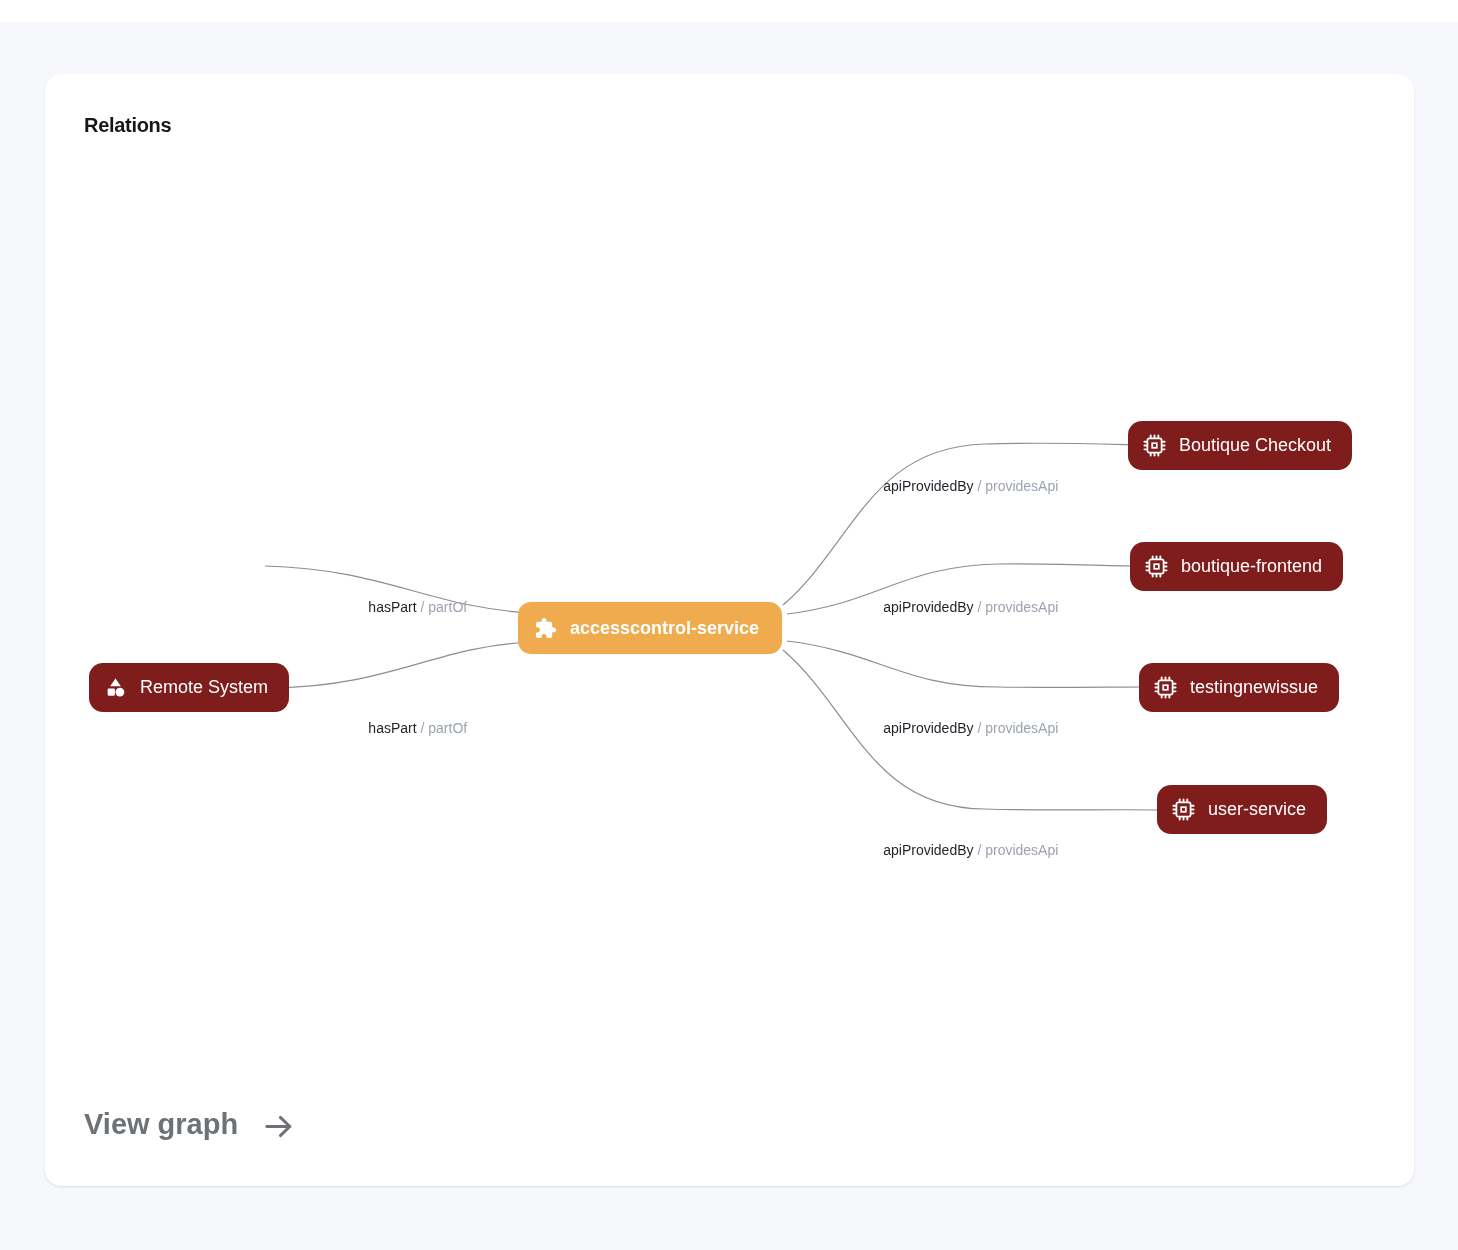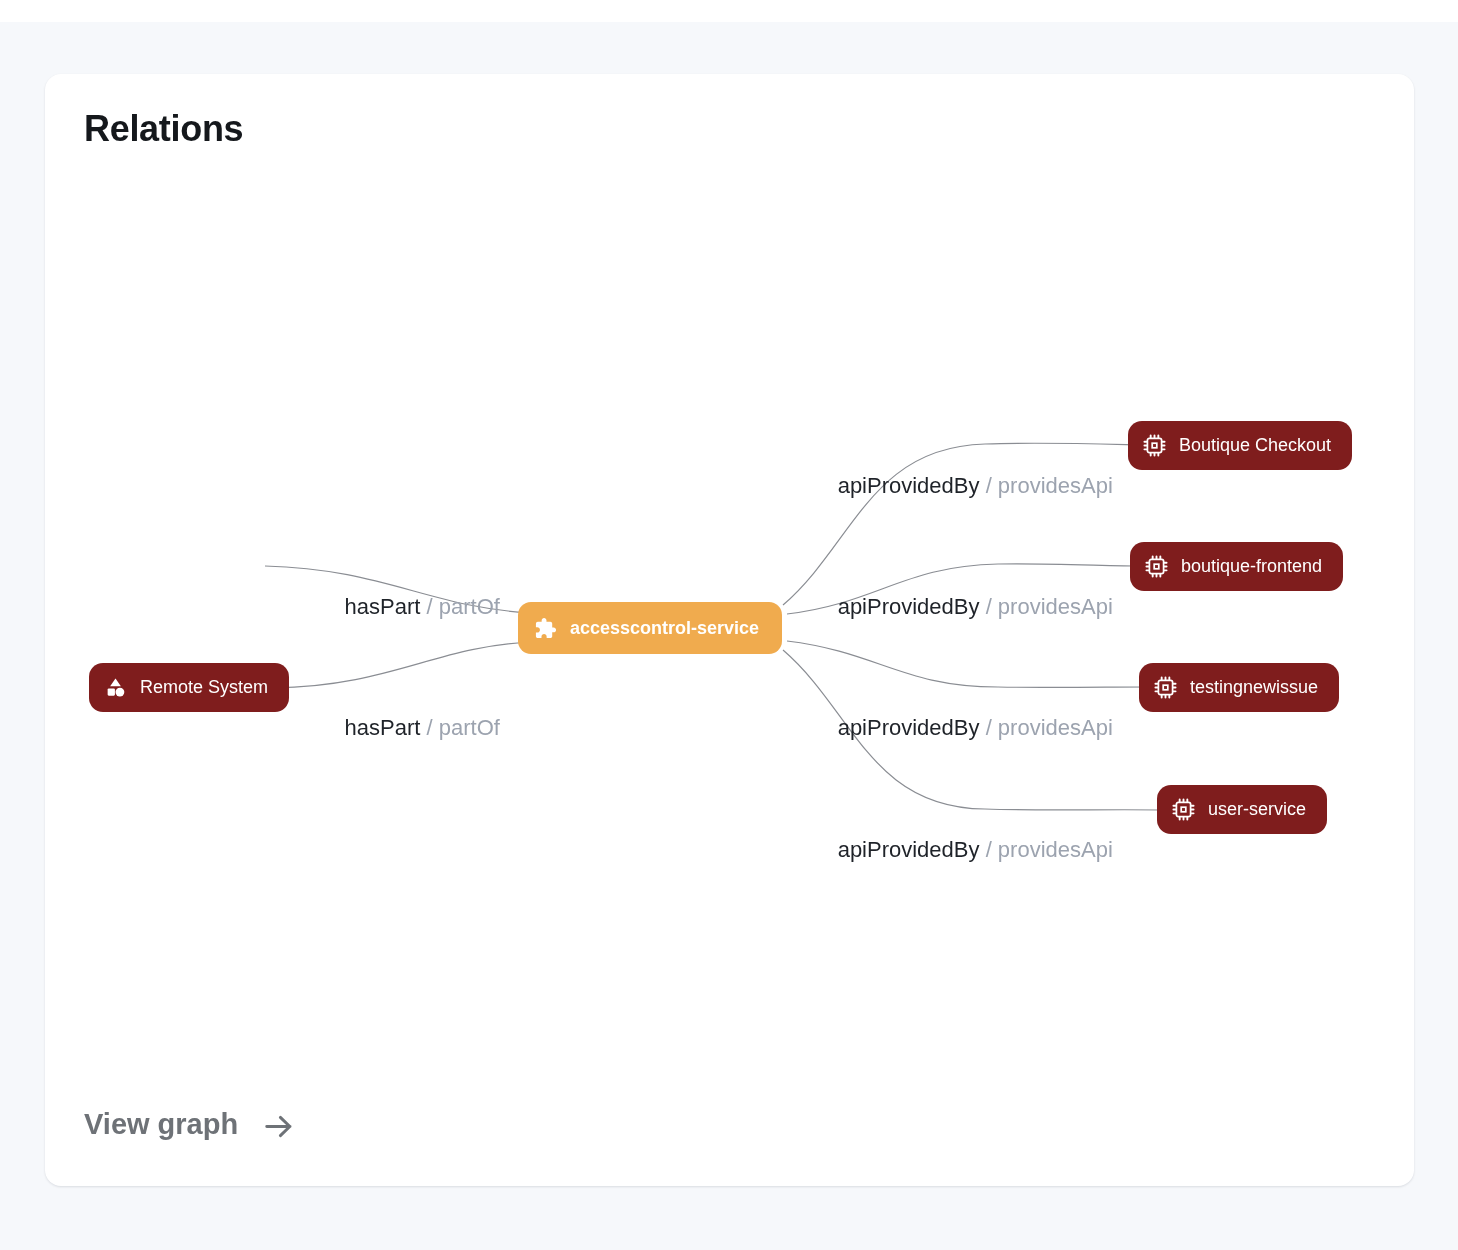--- a/index.html
+++ b/index.html
@@ -15,22 +15,22 @@
     background: #FFFFFF;
   }
   .card {
     position: absolute; left: 45px; top: 74px;
     width: 1369px; height: 1112px;
     background: #FFFFFF;
     border-radius: 16px;
     box-shadow: 0 1px 2px rgba(16,24,40,.05), 0 1px 3px rgba(16,24,40,.07);
   }
   .card-title {
-    position: absolute; left: 39px; top: 34px;
-    font-size: 36px; font-weight: 700; color: #15181C;
+    position: absolute; left: 39px; top: 40px;
+    font-size: 20px; font-weight: 700; color: #15181C;
     letter-spacing: -0.3px;
   }
   .graph-canvas {
     position: absolute; left: 0; top: 0;
     width: 1369px; height: 1112px;
     pointer-events: none;
   }
   .graph-canvas path { fill: none; stroke: #8A8D93; stroke-width: 1.2; }
 
   .node {
@@ -44,21 +44,21 @@
   .node.blue { background: #7f1d1d; }
   .node.center {
     background: #F0AB4E; height: 52px; padding: 0 23px 0 16px;
     border-radius: 13px; font-weight: 700;
   }
   .nicon { display: inline-flex; width: 23px; height: 23px; flex: 0 0 auto; }
   .nicon svg { width: 23px; height: 23px; }
 
   .edge-label {
     position: absolute; transform: translateX(-50%);
-    font-size: 22px; line-height: 24px; white-space: pre;
+    font-size: 14px; line-height: 24px; white-space: pre;
     z-index: 1;
   }
   .edge-label .elp { color: #1F2329; font-weight: 500; }
   .edge-label .els { color: #9CA3AF; font-weight: 400; }
 
   .view-graph {
     position: absolute; left: 39px; top: 1034px;
     display: inline-flex; align-items: center; gap: 26px;
     font-size: 29px; font-weight: 700; color: #6E7277;
     cursor: pointer; text-decoration: none;

